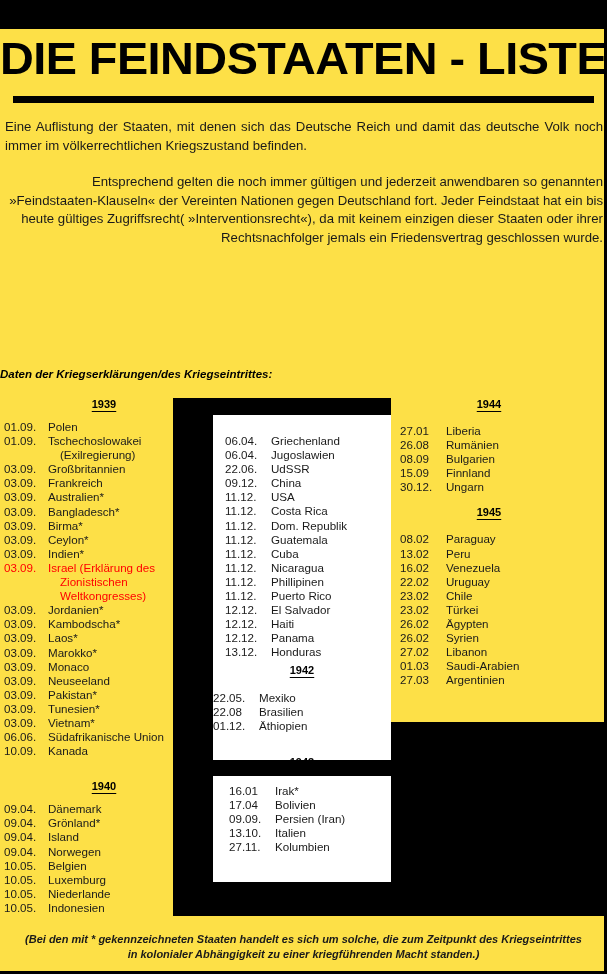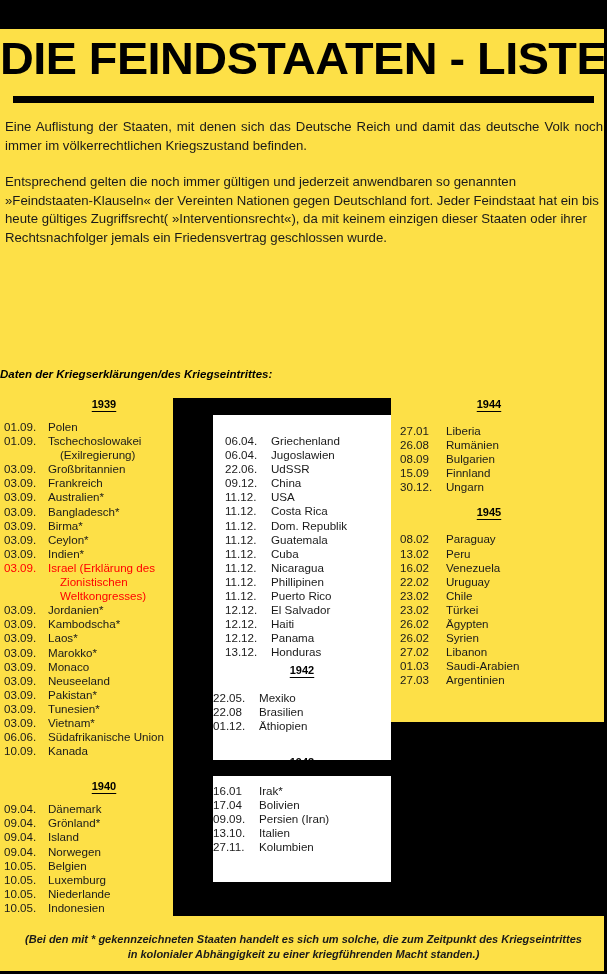--- a/index.html
+++ b/index.html
@@ -49,21 +49,21 @@
   .intro{
     position:absolute;left:5px;top:118px;width:598px;
     font-size:13.2px;
     line-height:18.5px;
     color:#1a1a1a;
     text-align:justify;
     text-justify:inter-word;
   }
   .intro p{margin:0 0 18px 0;}
   .intro p:last-child{margin-bottom:0;}
-  .intro p.nojust{text-align:left;}
+  .intro p.nojust{text-align:right;}
 
   
   .subtitle{
     position:absolute;left:0;top:368px;width:607px;
     text-align:left;
     font-size:11.5px;
     font-weight:bold;
     font-style:italic;
     color:#000;
   }
@@ -121,21 +121,21 @@
 
   
   .col2{
     position:absolute;left:213px;top:398px;width:178px;
   }
   .c2-1941{position:absolute;left:0;top:0;width:178px;}
   .c2-1941 .entries{margin-top:24px;padding-left:12px;}
   .c2-1942{position:absolute;left:0;top:266px;width:178px;}
   .c2-1942 .entries{margin-top:15px;}
   .c2-1943{position:absolute;left:0;top:358px;width:178px;}
-  .c2-1943 .entries{margin-top:16px;}
+  .c2-1943 .entries{margin-top:16px;margin-left:16px;}
   .col2 .row .d{width:46px;flex:0 0 46px;}
 
   
   .col3{
     position:absolute;left:400px;top:398px;width:200px;
   }
   .col3 .yearhead{margin-left:-22px;}
   .col3 .entries{margin-top:14px;}
   .col3 .yearhead.y1945{margin-top:12px;}
   .col3 .row .d{width:46px;flex:0 0 46px;}

